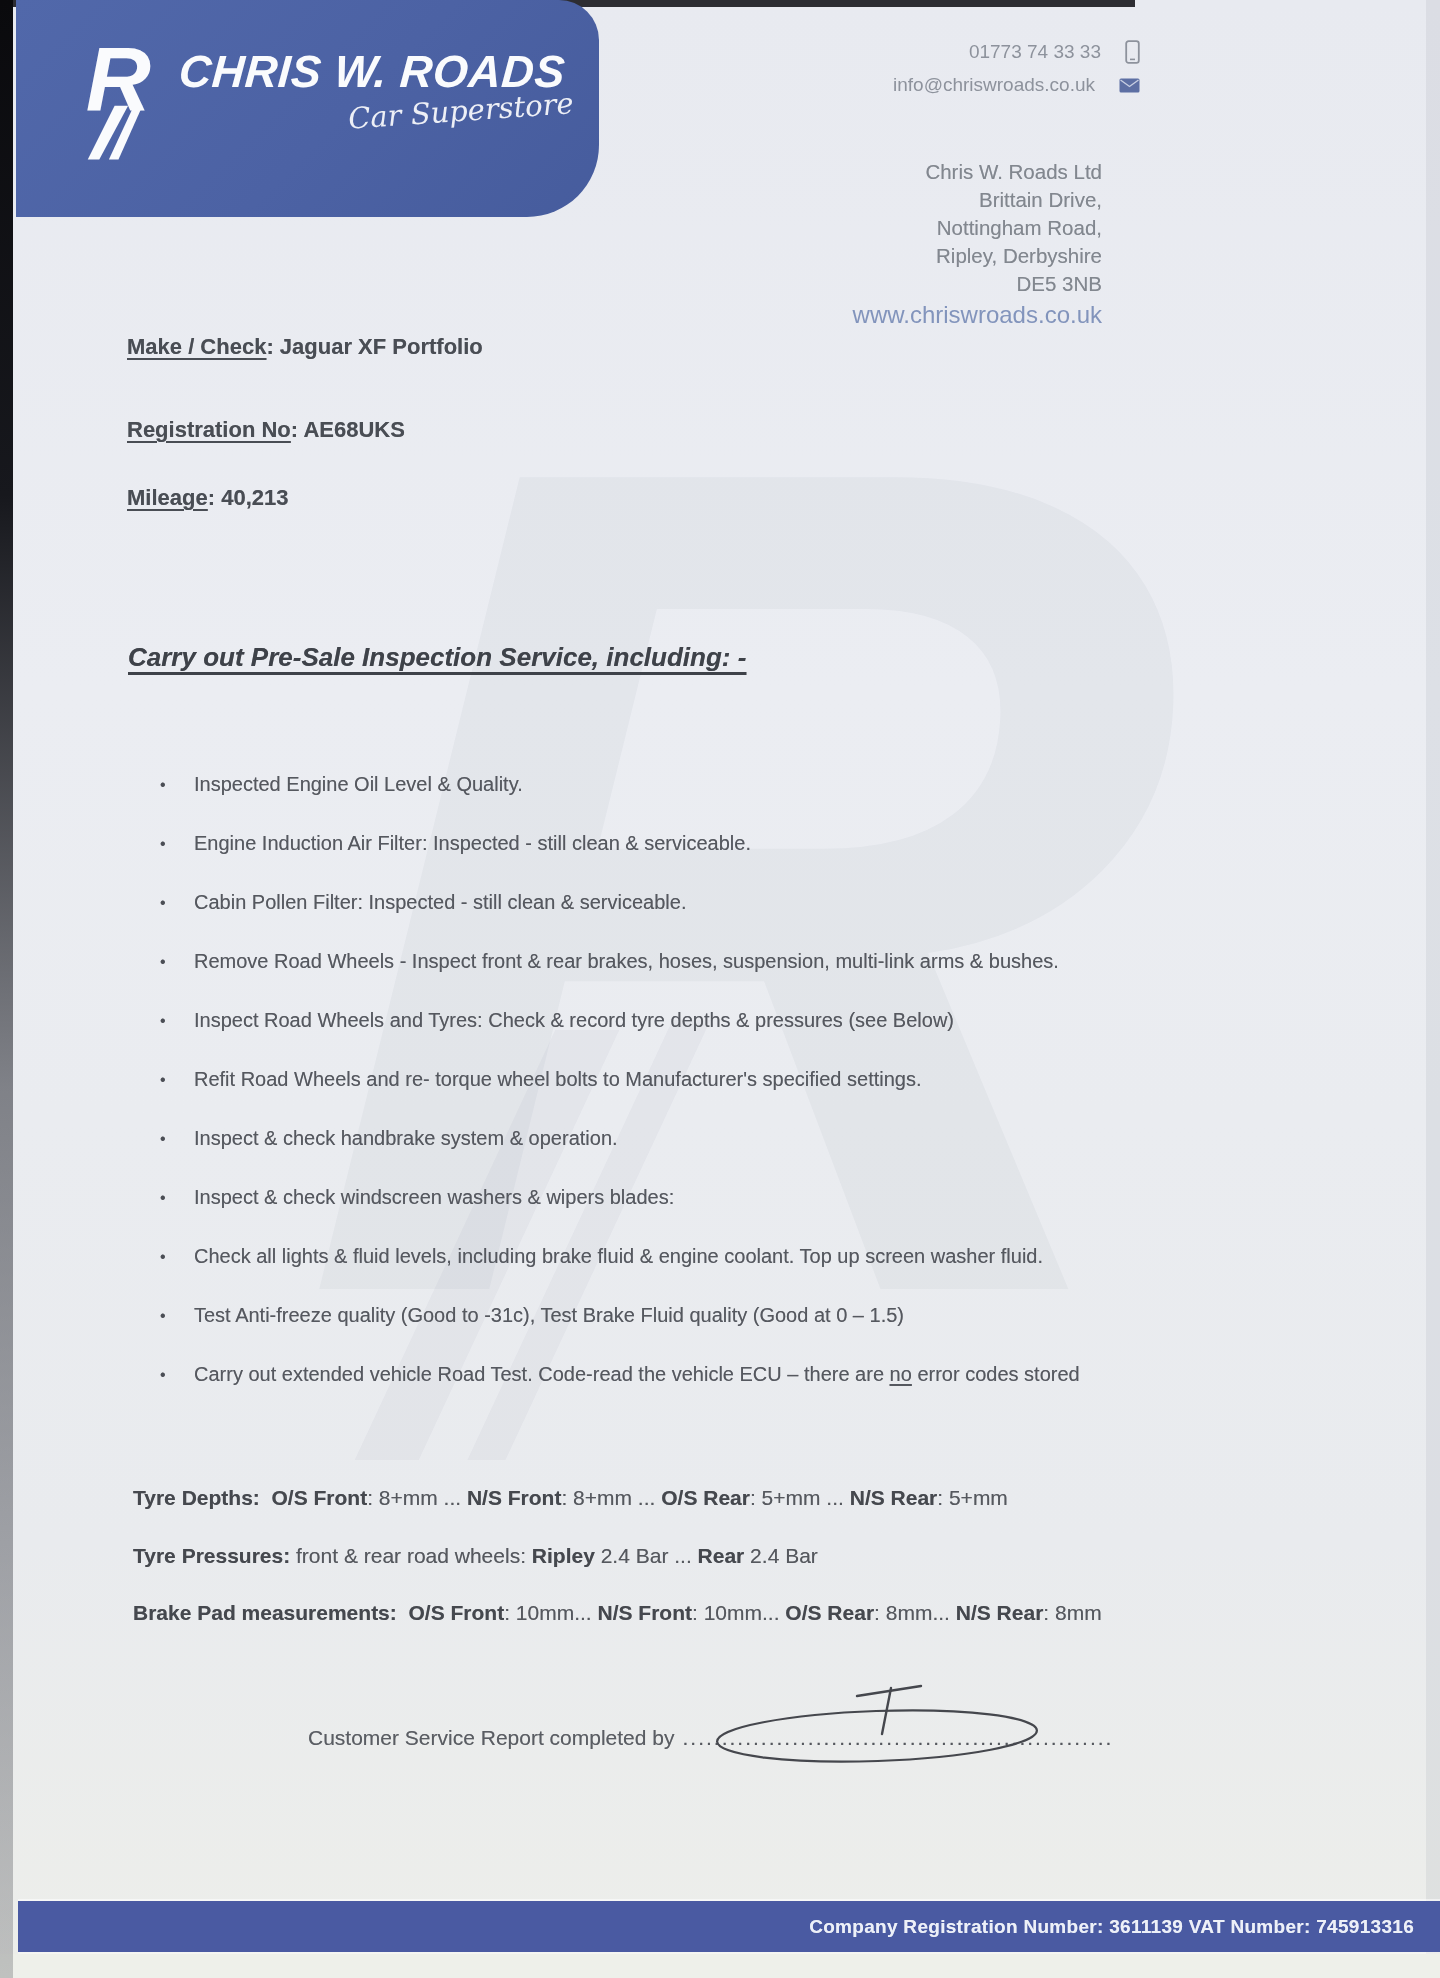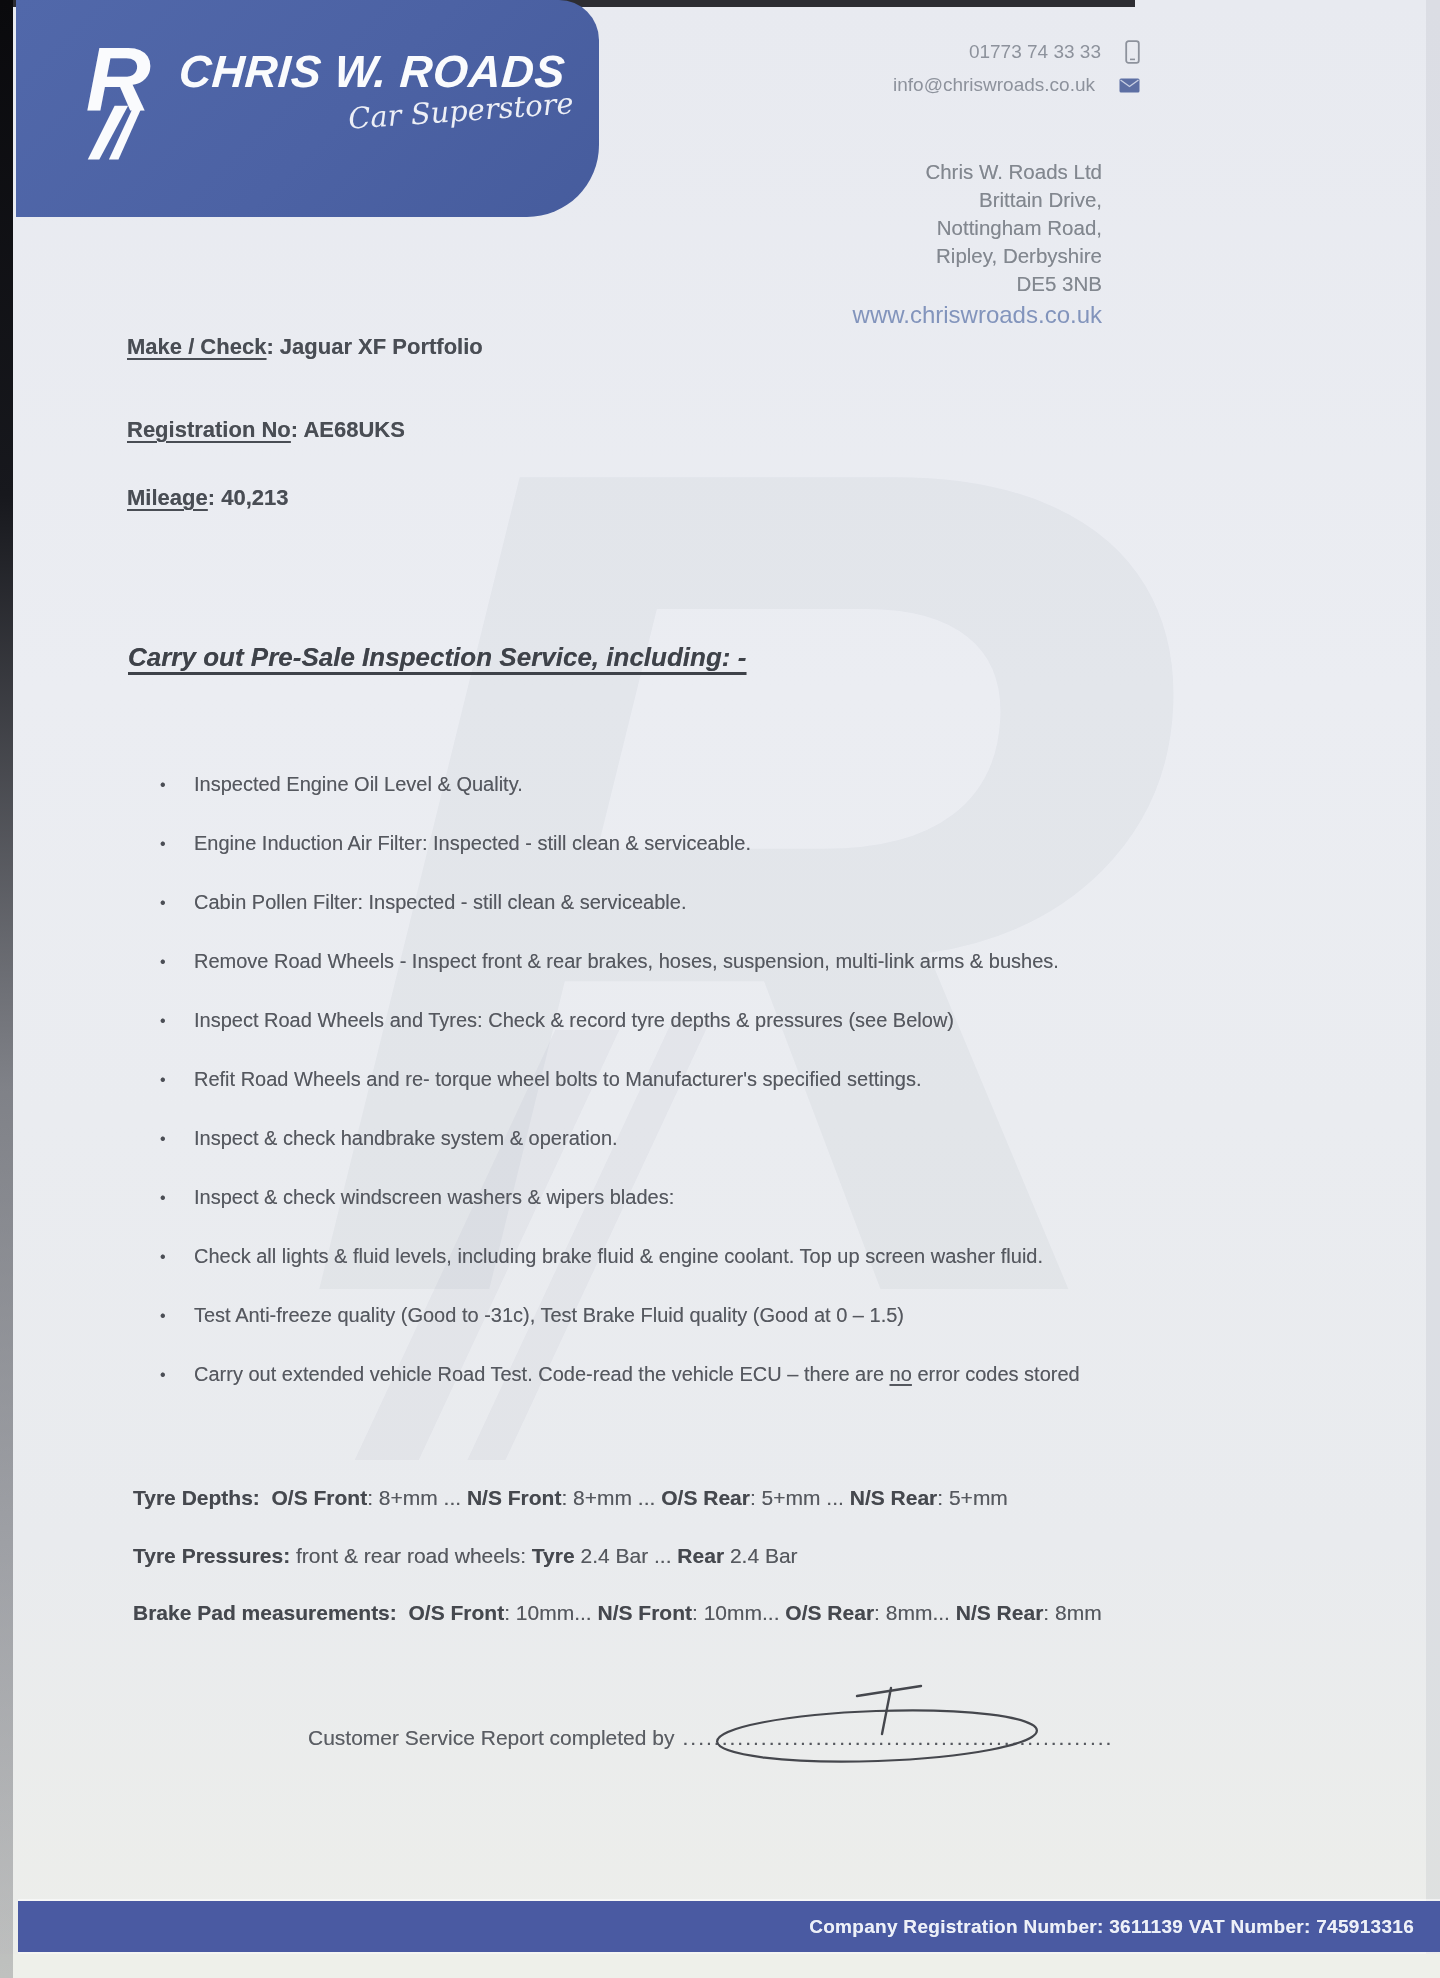--- a/index.html
+++ b/index.html
@@ -147,21 +147,21 @@
     <li><span class="bullet">•</span><span>Inspect Road Wheels and Tyres: Check &amp; record tyre depths &amp; pressures (see Below)</span></li>
     <li><span class="bullet">•</span><span>Refit Road Wheels and re- torque wheel bolts to Manufacturer's specified settings.</span></li>
     <li><span class="bullet">•</span><span>Inspect &amp; check handbrake system &amp; operation.</span></li>
     <li><span class="bullet">•</span><span>Inspect &amp; check windscreen washers &amp; wipers blades:</span></li>
     <li><span class="bullet">•</span><span>Check all lights &amp; fluid levels, including brake fluid &amp; engine coolant. Top up screen washer fluid.</span></li>
     <li><span class="bullet">•</span><span>Test Anti-freeze quality (Good to -31c), Test Brake Fluid quality (Good at 0 – 1.5)</span></li>
     <li><span class="bullet">•</span><span><span>Carry out extended vehicle Road Test. Code-read the vehicle ECU – there are </span><span class="uword">no</span><span> error codes stored</span></span></li>
   </ul>
 
   <div class="meas meas-0"><span class="b">Tyre Depths:</span><span>  </span><span class="b">O/S Front</span><span>: 8+mm ... </span><span class="b">N/S Front</span><span>: 8+mm ... </span><span class="b">O/S Rear</span><span>: 5+mm ... </span><span class="b">N/S Rear</span><span>: 5+mm</span></div>
-  <div class="meas meas-1"><span class="b">Tyre Pressures:</span><span> front &amp; rear road wheels: </span><span class="b">Tyre</span><span> 2.4 Bar ... </span><span class="b">Rear</span><span> 2.4 Bar</span></div>
+  <div class="meas meas-1"><span class="b">Tyre Pressures:</span><span> front &amp; rear road wheels: </span><span class="b">Ripley</span><span> 2.4 Bar ... </span><span class="b">Rear</span><span> 2.4 Bar</span></div>
   <div class="meas meas-2"><span class="b">Brake Pad measurements:</span><span>  </span><span class="b">O/S Front</span><span>: 10mm... </span><span class="b">N/S Front</span><span>: 10mm... </span><span class="b">O/S Rear</span><span>: 8mm... </span><span class="b">N/S Rear</span><span>: 8mm</span></div>
 
   <div class="signature">
     <span>Customer Service Report completed by</span><span class="sig-dots-wrap"><span class="sig-dots">.......................................................</span><svg class="sig-scribble" viewBox="0 0 340 90">
         <ellipse cx="168" cy="56" rx="160" ry="25" fill="none" stroke="#45474d" stroke-width="2.2" transform="rotate(-2 168 56)"></ellipse>
         <path d="M148 16 L 212 6" fill="none" stroke="#45474d" stroke-width="2.4" stroke-linecap="round"></path>
         <path d="M182 8 L 173 54" fill="none" stroke="#45474d" stroke-width="2.4" stroke-linecap="round"></path>
       </svg></span>
   </div>
 

